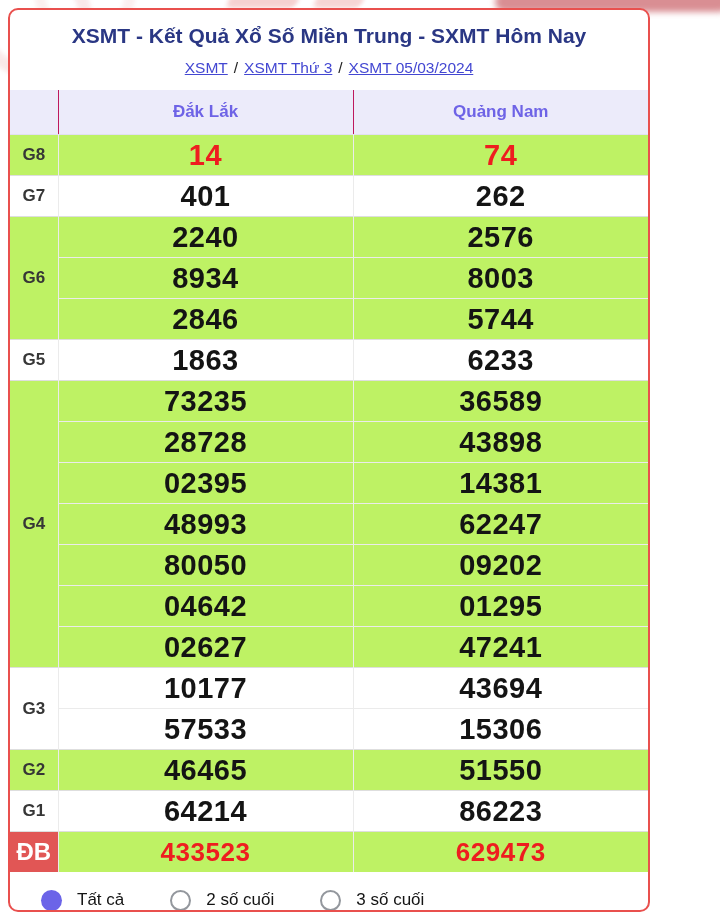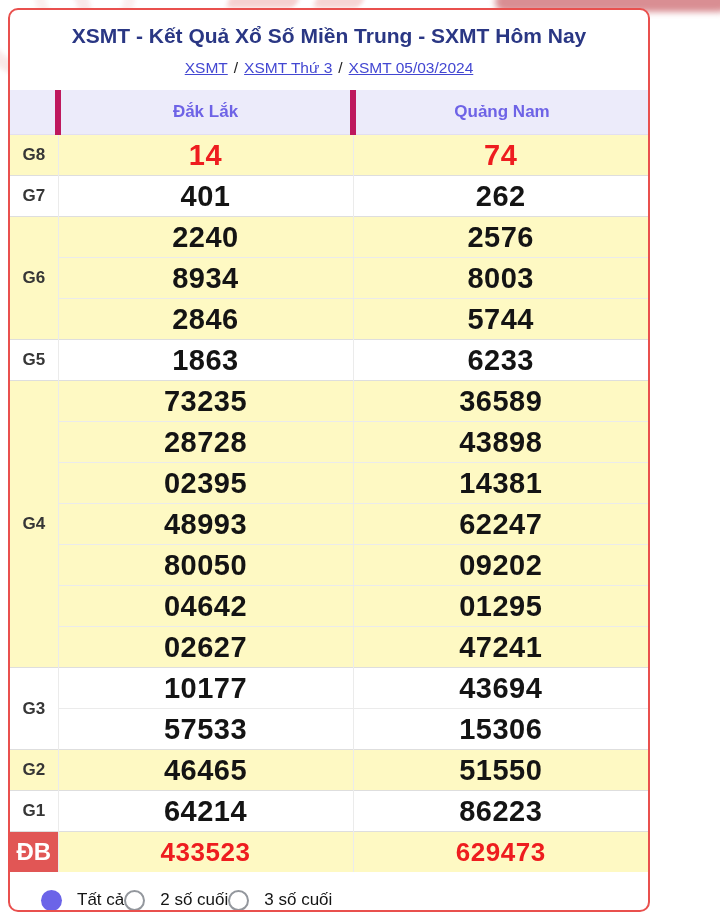--- a/index.html
+++ b/index.html
@@ -27,37 +27,37 @@
   .breadcrumb{margin-top:8px;line-height:21px;text-align:center;font-size:15.5px;}
   .crumb{color:#4347d2;text-decoration:underline;cursor:pointer;font-weight:400;}
   .sep{color:#222222;margin:0 6px;}
 
   table.results{border-collapse:collapse;table-layout:fixed;width:100%;margin-top:12px;}
   col.c-lbl{width:48px;}
   thead th{
     height:42px;background:#ecebfa;color:#6e63e6;font-size:17px;font-weight:bold;
     border-bottom:1px solid #e2dff1;
   }
-  th.colhead{border-left:6px solid #be185d;margin-left:15px;}
+  th.colhead{border-left:1px solid #be185d;margin-left:15px;}
   td{height:40px;text-align:center;vertical-align:middle;padding:0;}
   td.num{
     font-size:29px;font-weight:bold;color:#141414;letter-spacing:.5px;
     border-left:1px solid #ebebeb;border-top:1px solid #ebebeb;
   }
   td.lbl{font-size:17px;font-weight:bold;color:#363636;}
   .gstart{border-top:1px solid #dedede !important;}
-  tr.g-gray td{background:#fef9c3;}
+  tr.g-gray td{background:#bef264;}
   tr.g-white td{background:#ffffff;margin-top:30px;}
   td.db-lbl{background:#e15655 !important;color:#ffffff;font-size:24px;}
   td.red{color:#ee1d1f;}
   td.db-num{font-size:26px;}
 
   .filters{display:flex;align-items:center;height:56px;padding-left:31px;}
   .filter{display:flex;align-items:center;cursor:pointer;}
-  .filter + .filter{}
+  .filter + .filter{margin-left:46px;}
   .radio{width:21px;height:21px;border-radius:50%;box-sizing:border-box;flex:none;}
   .radio.sel{background:#6b64e8;}
   .radio.unsel{background:#ffffff;border:2px solid #93979d;}
   .flabel{margin-left:15px;font-size:17px;color:#141414;}
 </style>
 </head>
 <body>
 
 <div class="deco deco-arc"></div>
 <div class="deco deco-arc2"></div>

